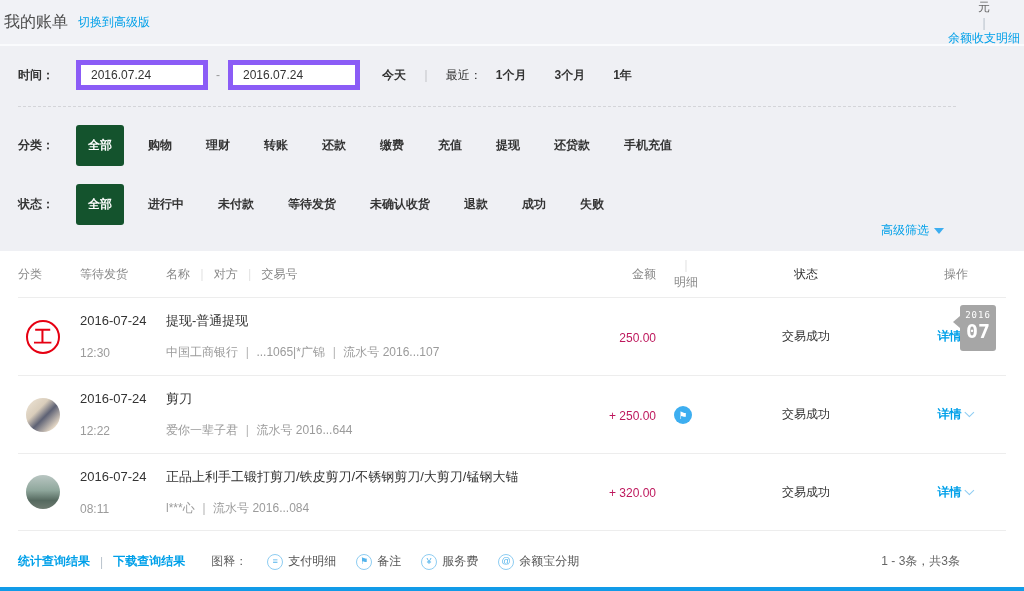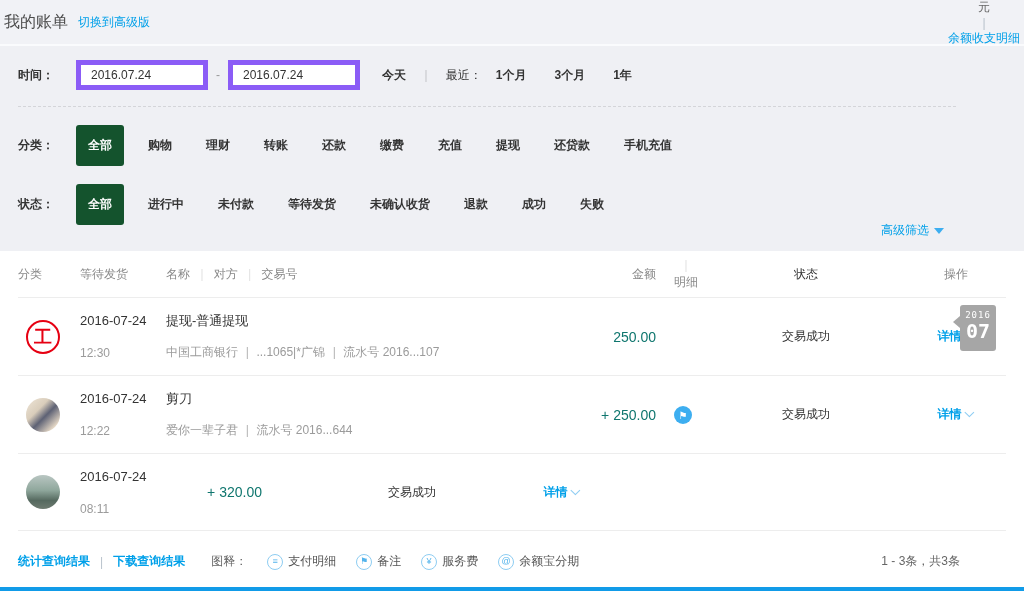--- a/index.html
+++ b/index.html
@@ -45,21 +45,21 @@
   .trow  { display:flex; align-items:center; height:78px; border-top:1px solid #ededed; }
   .trow:last-of-type { border-bottom:1px solid #ededed; }
   .c-icon   { flex:0 0 62px; }
   .c-date   { flex:0 0 86px; }
   .c-name   { flex:1 1 auto; min-width:0; padding-right:8px; }
   .c-amount { flex:0 0 100px; text-align:right; padding-right:4px; }
   .c-note   { flex:0 0 46px; padding-left:14px; }
   .c-status { flex:0 0 200px; text-align:center; font-size:12px; color:#333; }
   .c-action { flex:0 0 100px; text-align:center; font-size:12px; }
   .hsep { color:#d9d9d9; margin:0 6px; }
-  .amount-txt { font-size:14px; color:#0f766e; }
+  .amount-txt { font-size:12px; color:#be185d; }
   .d1 { font-size:13px; color:#333; }
   .d2 { font-size:12px; color:#9b9b9b; margin-top:18px; }
   .n1 { font-size:13px; color:#333; white-space:nowrap; overflow:hidden; }
   .n2 { font-size:12px; color:#9b9b9b; margin-top:14px; white-space:nowrap; overflow:hidden; }
   .avatar { width:34px; height:34px; border-radius:50%; margin-left:8px; display:flex;
             align-items:center; justify-content:center; overflow:hidden; }
   .icbc { border:2px solid #e60012; background:#fff; color:#e60012;
           font-size:18px; font-weight:bold; line-height:1; }
   .photo-1 { background:linear-gradient(135deg,#efe6d8 0%,#d9cdbb 35%,#5d6174 55%,#e9dbc8 85%); }
   .photo-2 { background:linear-gradient(180deg,#b9c6c2 0%,#8fa79c 45%,#55695f 75%,#6d7a70 100%); }
@@ -218,20 +218,24 @@
   </div>
 
   <div class="trow">
     <div class="c-icon">
       <span class="avatar photo-2"></span>
     </div>
     <div class="c-date">
       <div class="d1">2016-07-24</div>
       <div class="d2">08:11</div>
     </div>
+    <div class="c-name">
+      <div class="n1">正品上利手工锻打剪刀/铁皮剪刀/不锈钢剪刀/大剪刀/锰钢大锚</div>
+      <div class="n2">l***心 ｜ 流水号 2016...084</div>
+    </div>
     <div class="c-amount"><span class="amount-txt">+ 320.00</span></div>
     <div class="c-note"></div>
     <div class="c-status">交易成功</div>
     <div class="c-action">
       <span class="detail-link">详情</span><span class="chev"></span>
     </div>
   </div>
 </div>
 
 <div class="date-flag">

